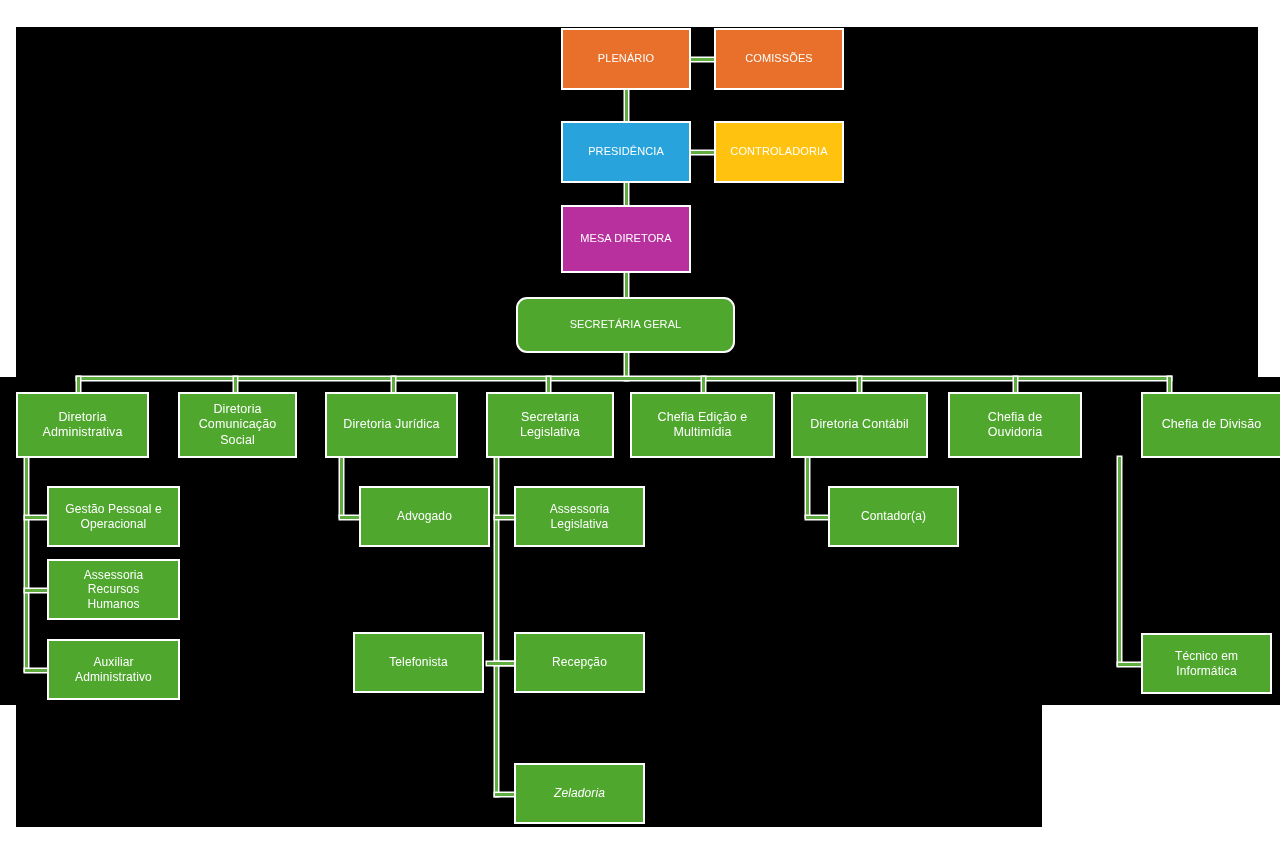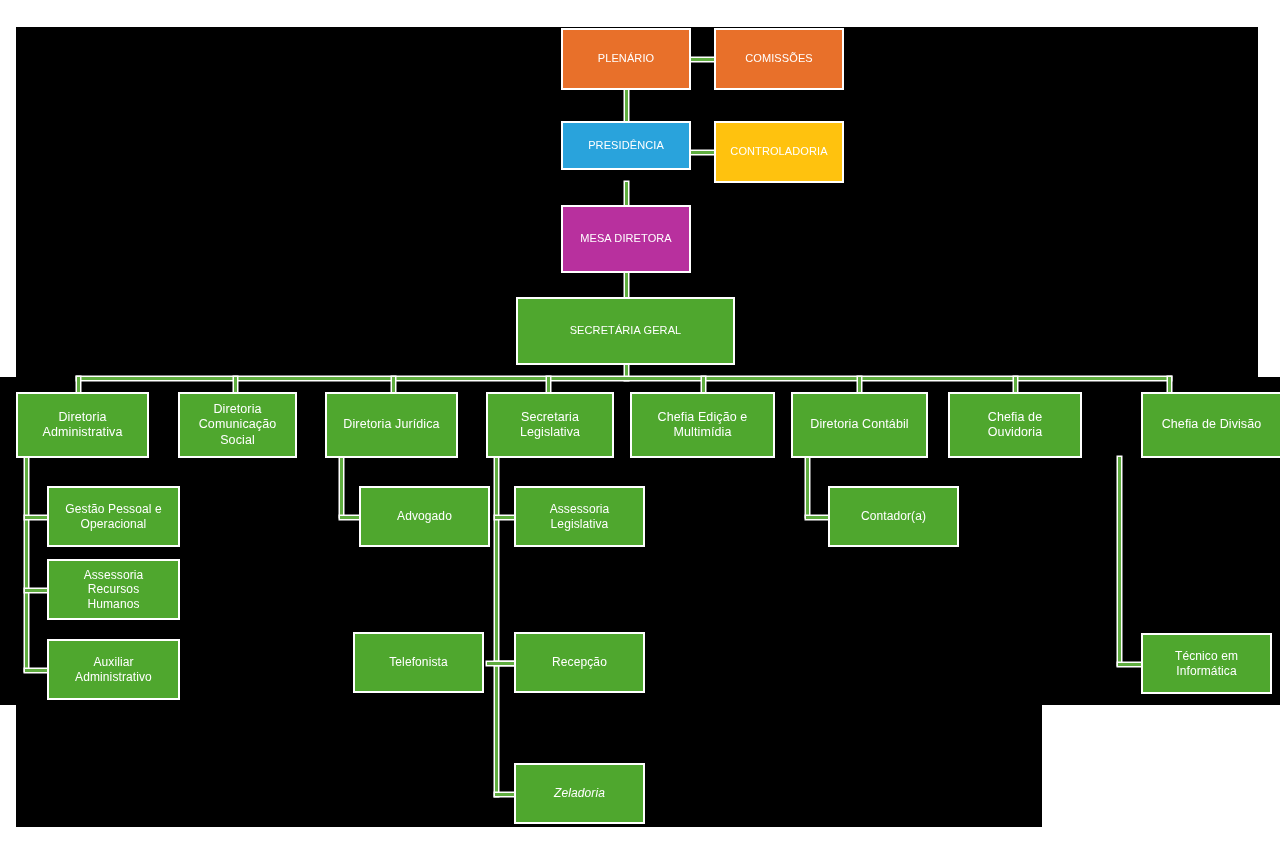--- a/index.html
+++ b/index.html
@@ -91,27 +91,27 @@
   <div class="ln lnv" style="left:806px;top:457px;width:3px;height:60px;"></div>
   <div class="ln lnh" style="left:806px;top:516px;width:23px;height:3px;"></div>
 
   <div class="ln lnv" style="left:1118px;top:457px;width:3px;height:208px;"></div>
   <div class="ln lnh" style="left:1118px;top:663px;width:24px;height:3px;"></div>
 
   <div class="node orange cap" style="left:561px;top:28px;width:130px;height:62px;">PLENÁRIO</div>
 
   <div class="node orange cap" style="left:714px;top:28px;width:130px;height:62px;">COMISSÕES</div>
 
-  <div class="node blue cap" style="left:561px;top:121px;width:130px;height:49px;">PRESIDÊNCIA</div>
+  <div class="node blue cap" style="left:561px;top:121px;width:130px;height:62px;">PRESIDÊNCIA</div>
 
   <div class="node yellow cap" style="left:714px;top:121px;width:130px;height:62px;">CONTROLADORIA</div>
 
   <div class="node purple cap" style="left:561px;top:205px;width:130px;height:68px;">MESA DIRETORA</div>
 
-  <div class="node green cap" style="left:516px;top:297px;width:219px;height:68px;">SECRETÁRIA GERAL</div>
+  <div class="node green cap" style="left:516px;top:297px;width:219px;height:56px;border-radius:11px;">SECRETÁRIA GERAL</div>
 
   <div class="node green lvl1" style="left:16px;top:392px;width:133px;height:66px;">Diretoria
 Administrativa</div>
 
   <div class="node green lvl1" style="left:178px;top:392px;width:119px;height:66px;">Diretoria
 Comunicação
 Social</div>
 
   <div class="node green lvl1" style="left:325px;top:392px;width:133px;height:66px;">Diretoria Jurídica</div>
 

